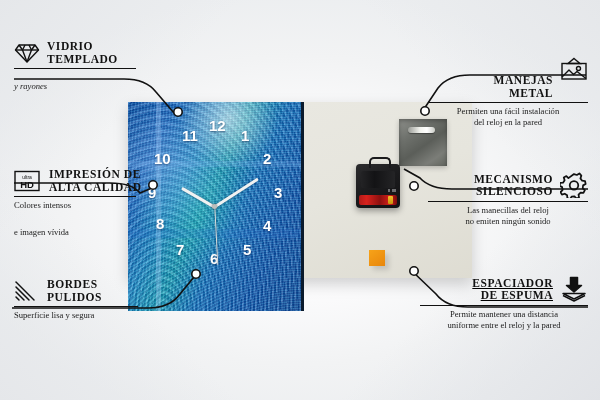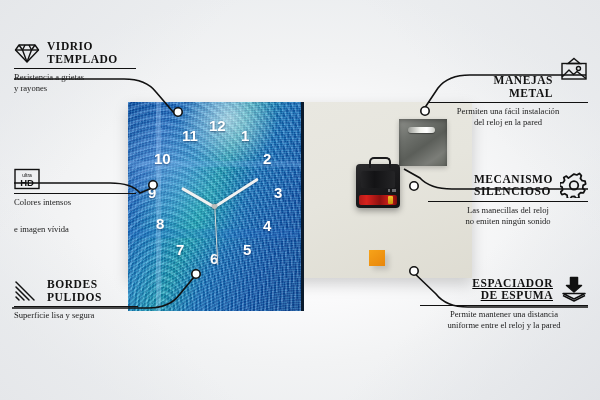--- a/index.html
+++ b/index.html
@@ -230,31 +230,34 @@
           <path d="M8.5 8 L11 3"></path>
           <path d="M17.5 8 L15 3"></path>
         </g>
       </svg>
       <div>
         <div class="co-title">VIDRIO</div>
         <div class="co-title">TEMPLADO</div>
       </div>
     </div>
     <div class="co-rule" style="width:122px;"></div>
-    <div class="co-sub">Resistencia a grietas</div>
-    <div class="co-sub" style="margin-top:0;">y rayones</div>
+    <div class="co-sub" style="margin-top:12px;font-style:italic;">y rayones</div>
   </div>
 
   <div class="callout" style="left:14px;top:168px;width:140px;">
     <div class="co-head">
       <svg class="ic" width="28" height="22" viewBox="0 0 28 22">
         <rect x="1" y="1.5" width="24" height="19" fill="none" stroke="#111" stroke-width="1.4"></rect>
         <text x="13" y="9" text-anchor="middle" font-family="Liberation Sans, sans-serif" font-size="5" fill="#111">ultra</text>
         <text x="13" y="18" text-anchor="middle" font-family="Liberation Sans, sans-serif" font-size="9.5" font-weight="bold" fill="#111">HD</text>
       </svg>
+      <div>
+        <div class="co-title">IMPRESIÓN DE</div>
+        <div class="co-title">ALTA CALIDAD</div>
+      </div>
     </div>
     <div class="co-rule" style="width:122px;"></div>
     <div class="co-sub">Colores intensos</div>
     <div class="co-sub" style="margin-top:16px;">e imagen vívida</div>
   </div>
 
   <div class="callout" style="left:14px;top:278px;width:140px;">
     <div class="co-head">
       <svg class="ic" width="26" height="22" viewBox="0 0 26 22">
         <g stroke="#111" stroke-width="1.5" stroke-linecap="round">
@@ -288,21 +291,21 @@
         </g>
       </svg>
     </div>
     <div class="co-rule" style="width:160px;"></div>
     <div class="co-sub right">Permiten una fácil instalación</div>
     <div class="co-sub right" style="margin-top:0;">del reloj en la pared</div>
   </div>
 
   <div class="callout" style="right:12px;top:172px;width:160px;">
     <div class="co-head right">
-      <div style="text-align:left;">
+      <div style="text-align:right;">
         <div class="co-title">MECANISMO</div>
         <div class="co-title">SILENCIOSO</div>
       </div>
       <svg class="ic" width="28" height="26" viewBox="0 0 28 28">
         <g fill="none" stroke="#111" stroke-width="1.9" stroke-linejoin="round">
           <path d="M14 2.2 l3.1 1.0 2.7-1.7 2.1 2.4 -1.0 3.0 1.9 2.5 3.1 .3 .6 3.1 -2.7 1.6 -.4 3.1 2.3 2.1 -1.5 2.8 -3.1-.3 -2.2 2.2 .5 3.1 -2.9 1.2 -2.0-2.4 -3.1 .3 -1.6 2.7 -3.0-1.0 -.2-3.1 -2.6-1.7 -3.0 .9 -1.5-2.7 2.2-2.2 -.5-3.1 -2.7-1.5 .6-3.1 3.1-.2 1.7-2.6 -.9-3.0 2.8-1.5 2.2 2.2 Z"></path>
           <circle cx="14" cy="14.3" r="4.6"></circle>
         </g>
       </svg>
     </div>

